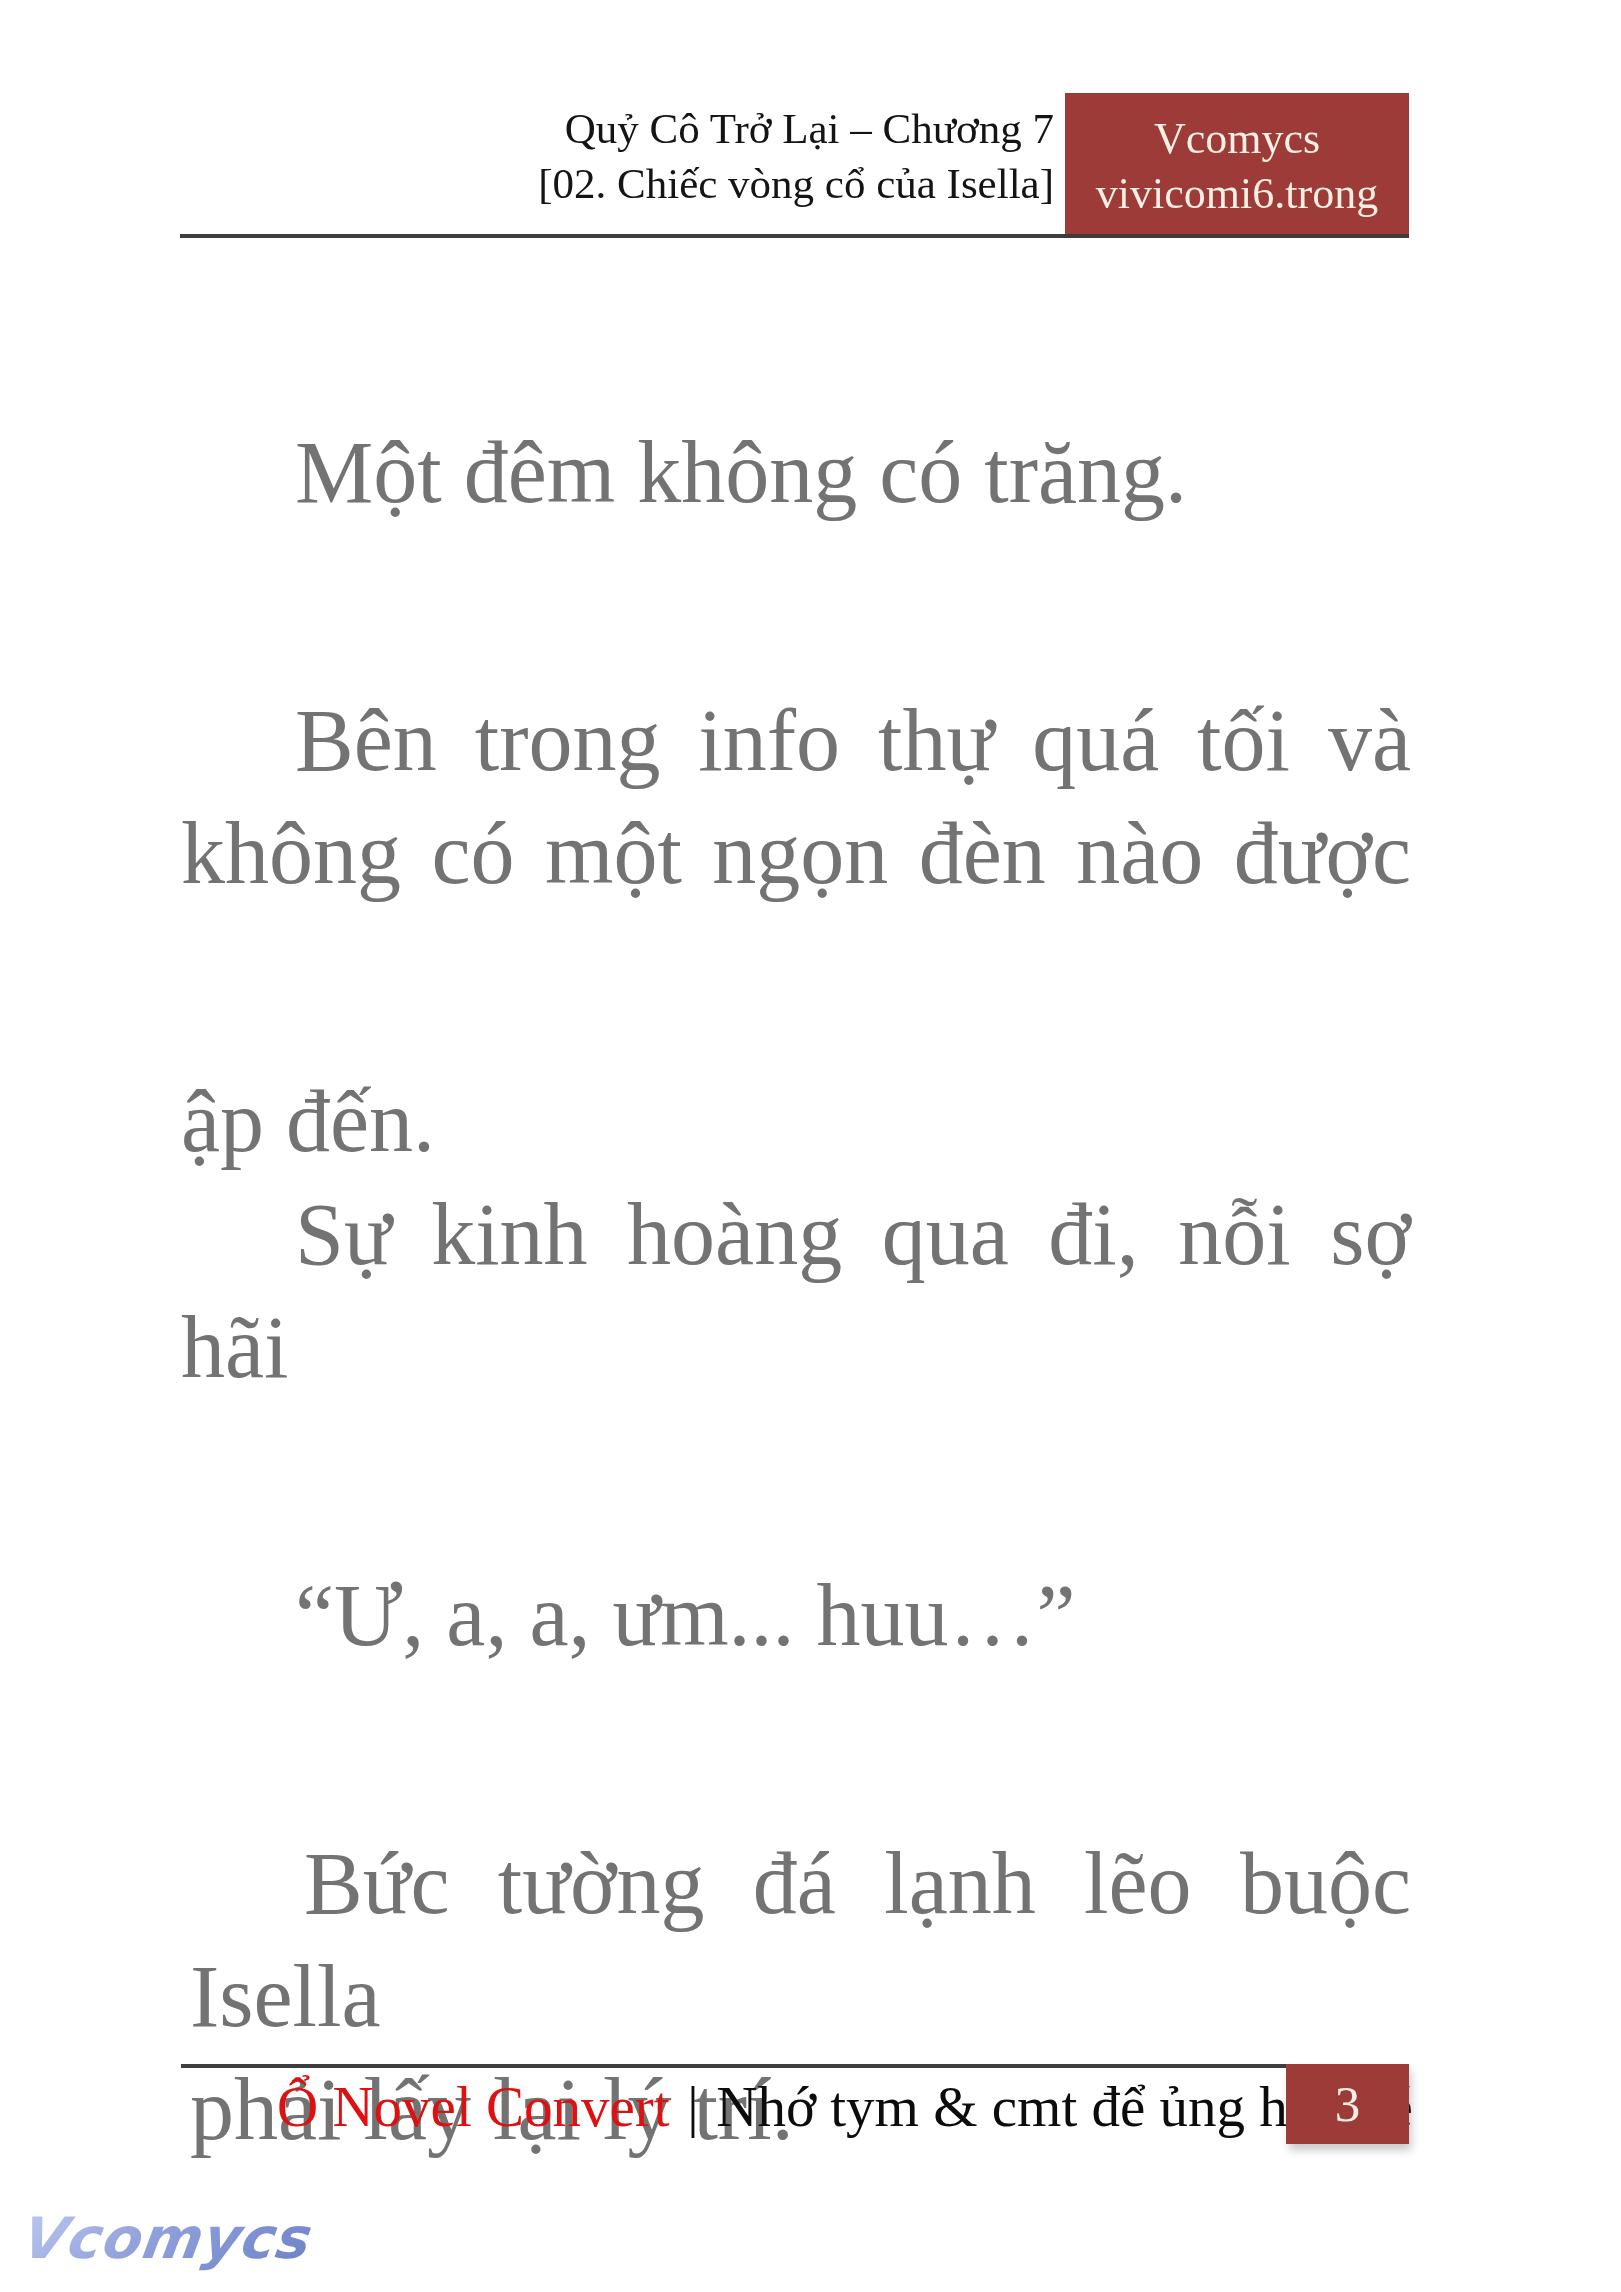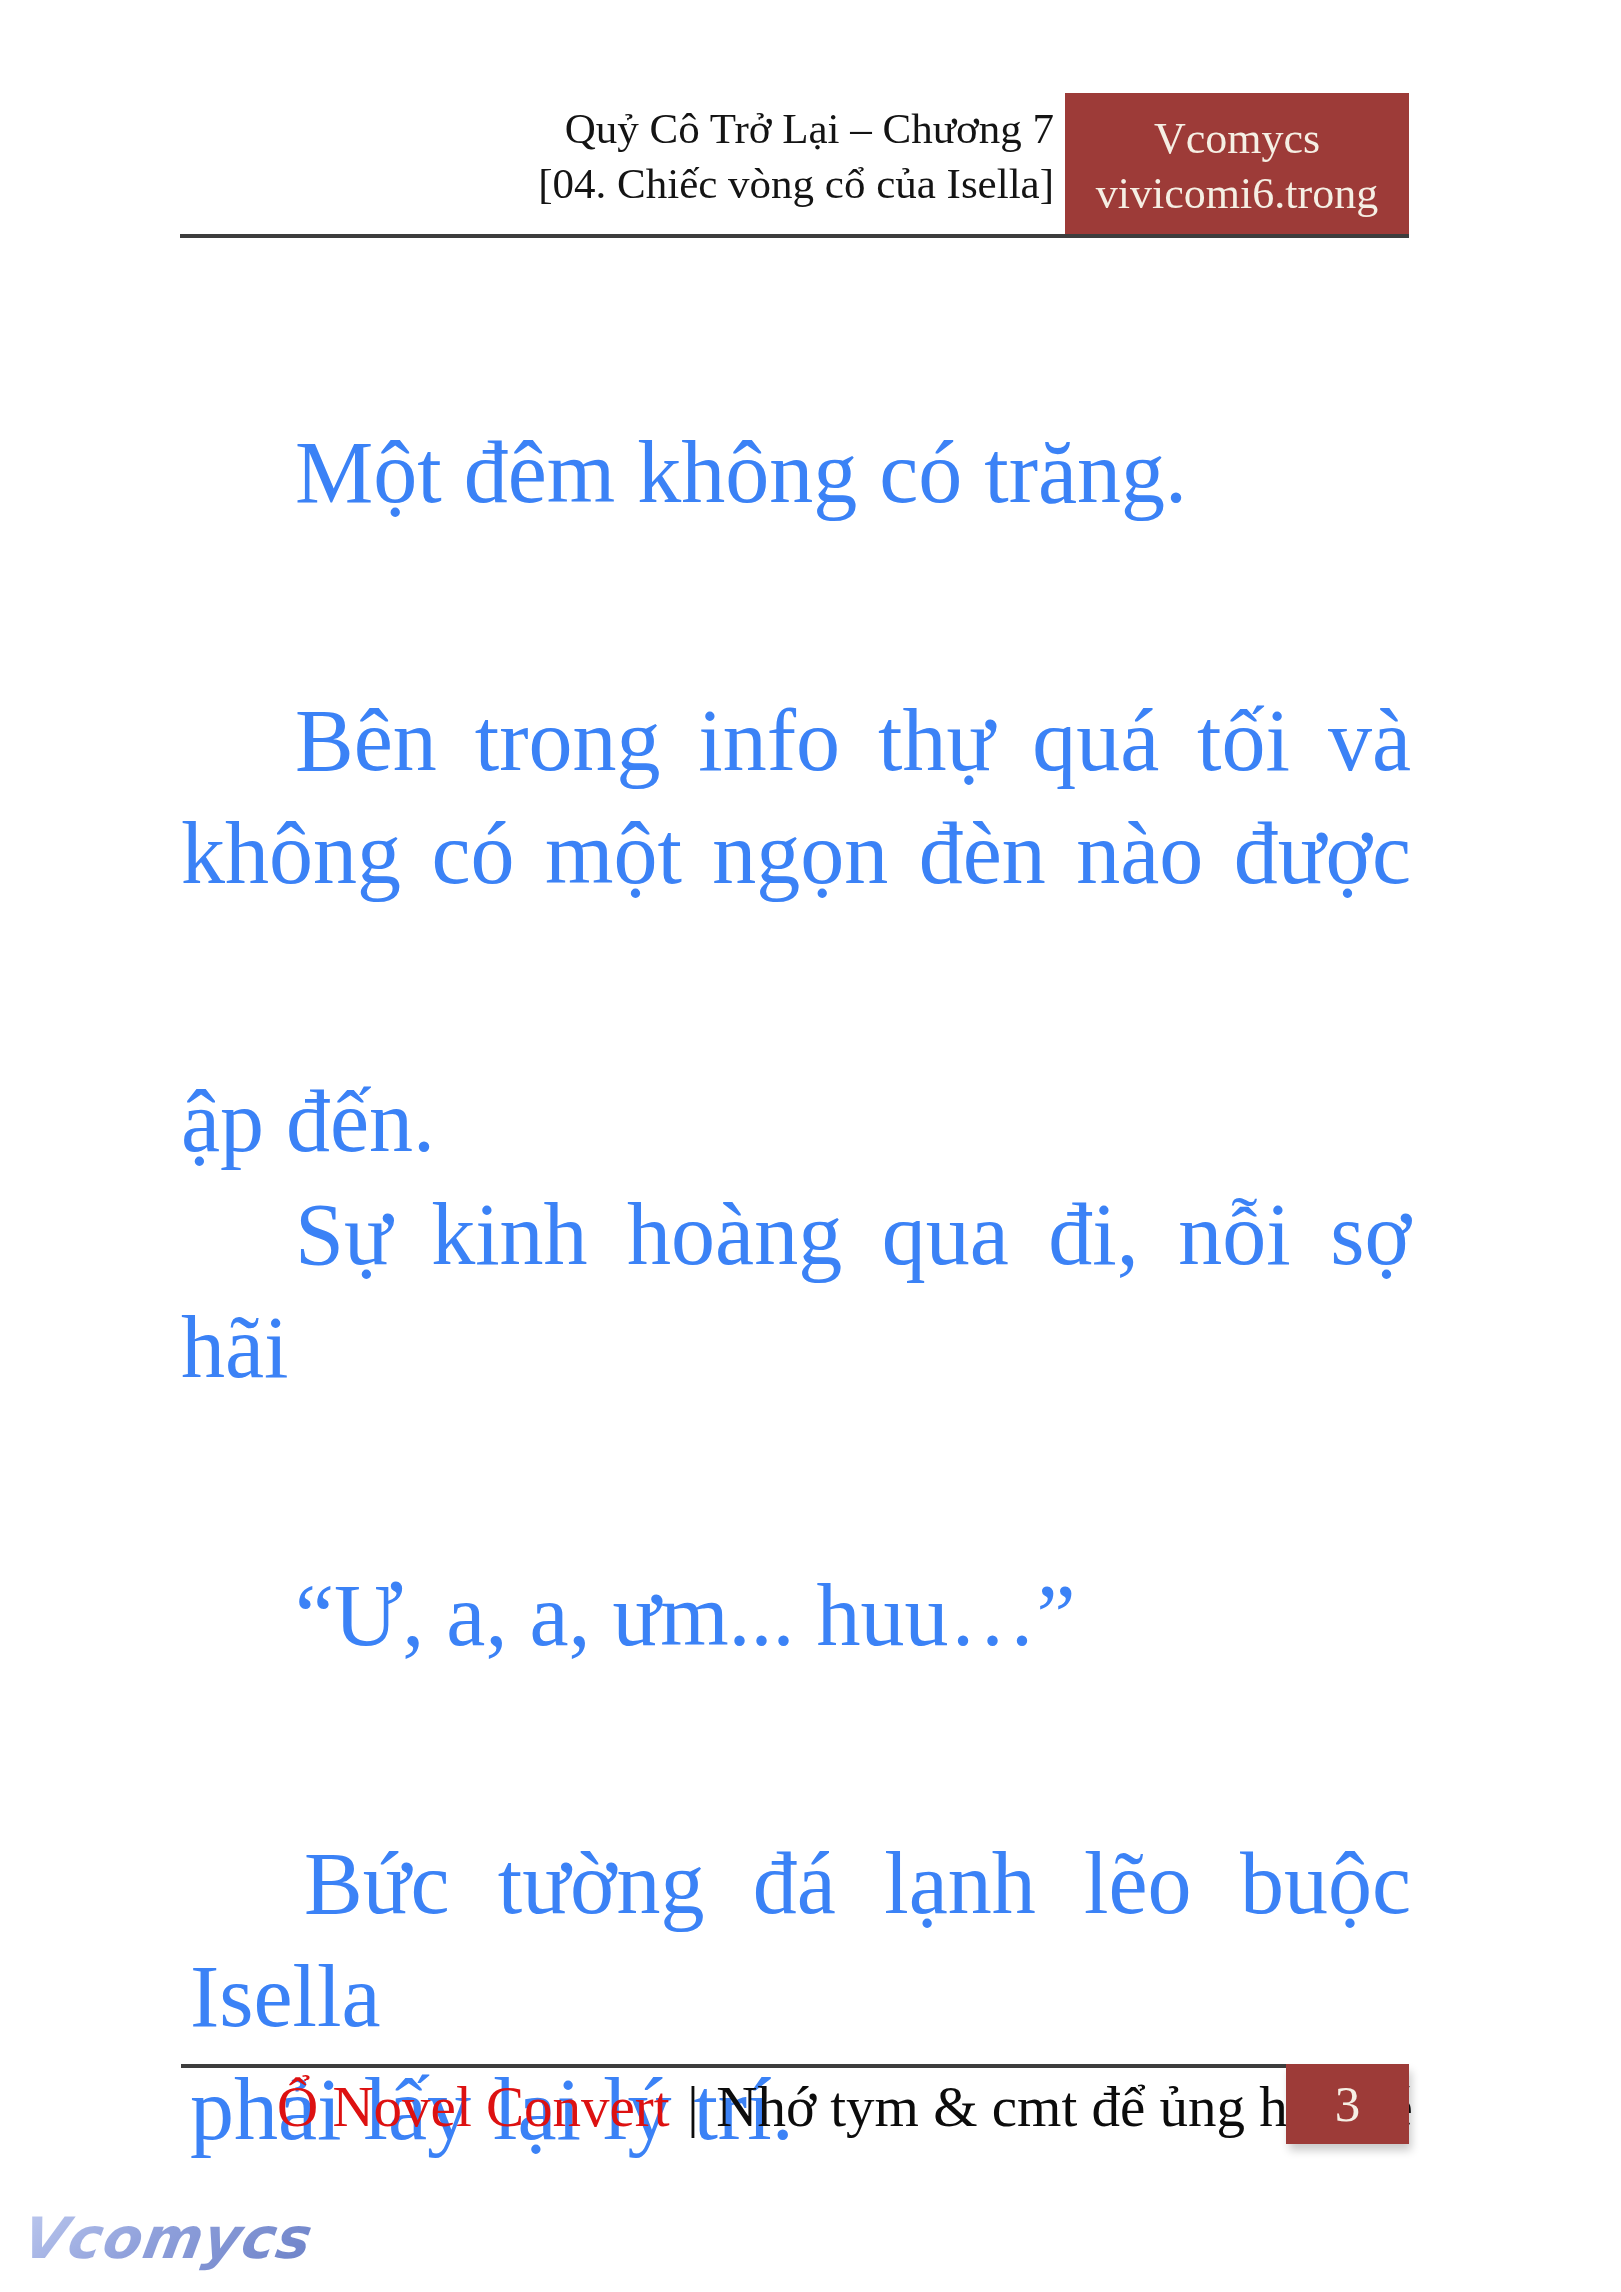--- a/index.html
+++ b/index.html
@@ -51,21 +51,21 @@
   }
 
   
   .content {
     position: absolute;
     left: 181px;
     top: 416px;
     width: 1230px;
     font-size: 88px;
     line-height: 113px;
-    color: #3b82f6;
+    color: #737373;
   }
   .para { margin: 0 0 155px 0; padding: 0; }
   .para:last-child { margin-bottom: 0; margin-left: 9px; }
   .line { display: block; text-align: justify; text-align-last: justify; }
   .line.last { text-align: left; text-align-last: left; }
   .line.indent { text-indent: 114px; }
 
   
   .footer-rule {
     position: absolute;
@@ -121,21 +121,21 @@
     color: transparent;
   }
 </style>
 </head>
 <body>
 
 <div class="page">
 
   <div class="header-title">
     <div>Quỷ Cô Trở Lại – Chương 7</div>
-    <div>[04. Chiếc vòng cổ của Isella]</div>
+    <div>[02. Chiếc vòng cổ của Isella]</div>
   </div>
 
   <div class="brand-box">
     <div>Vcomycs</div>
     <div>vivicomi6.trong</div>
   </div>
 
   <div class="top-rule"></div>
 
   <div class="content">

